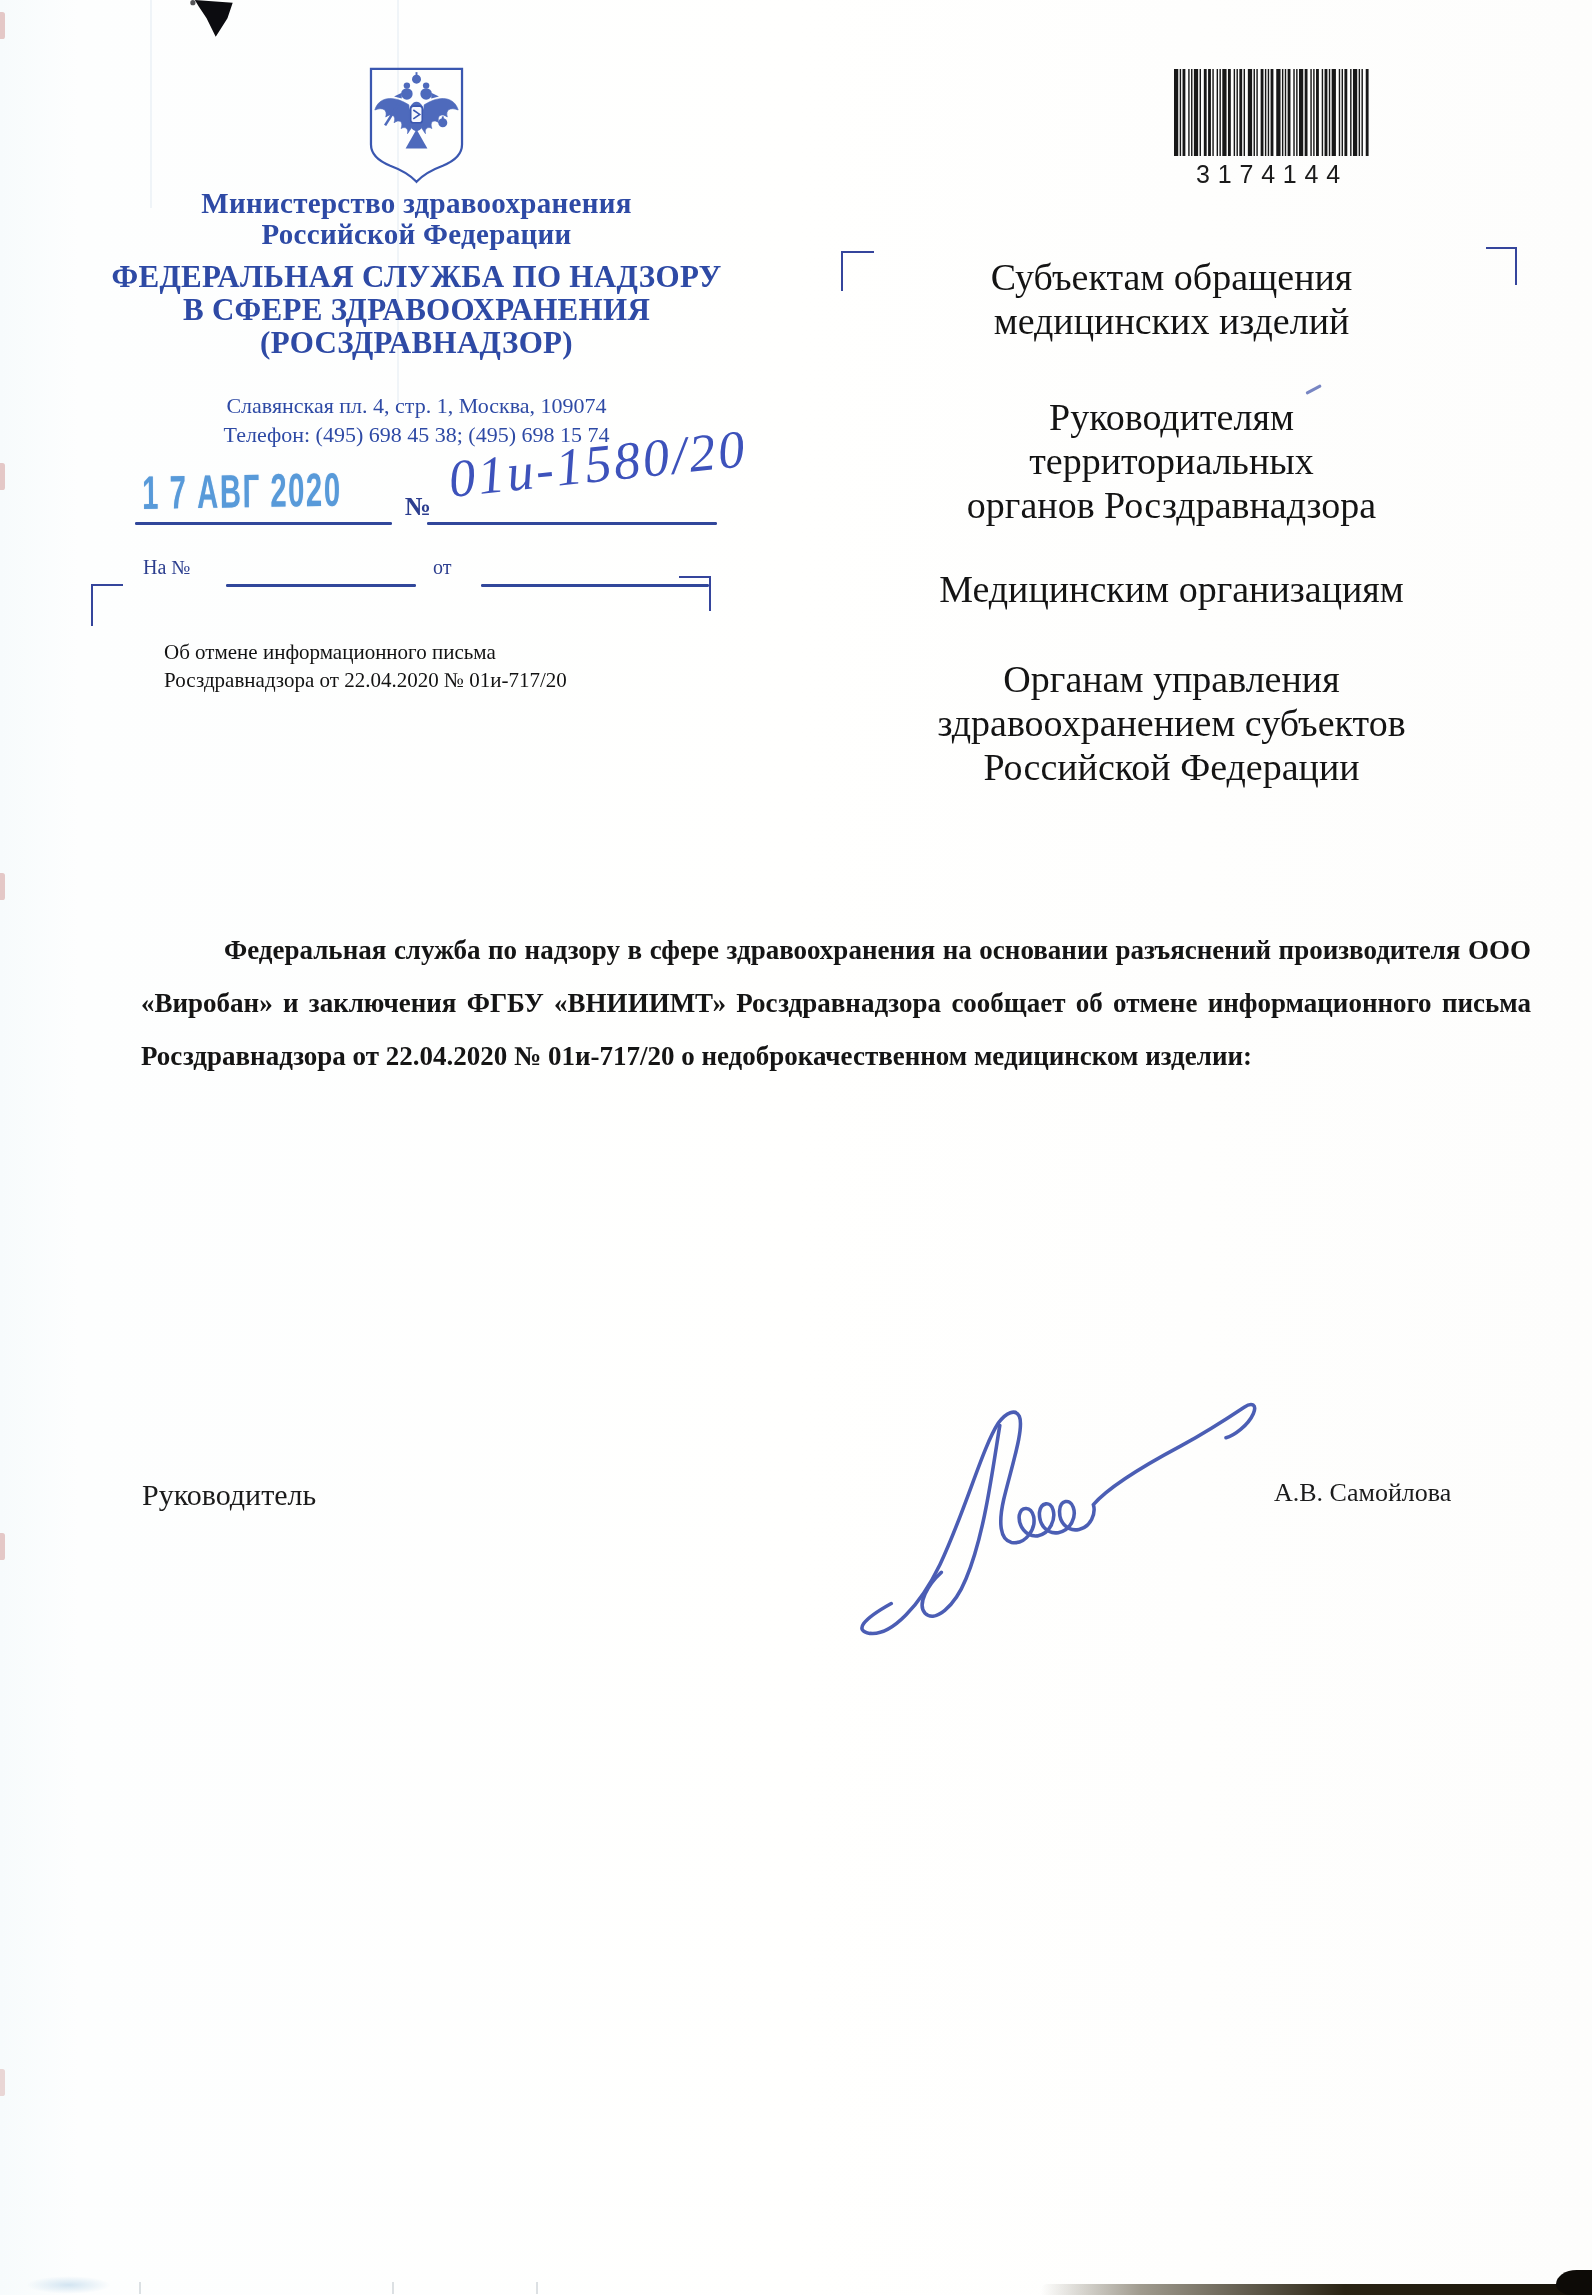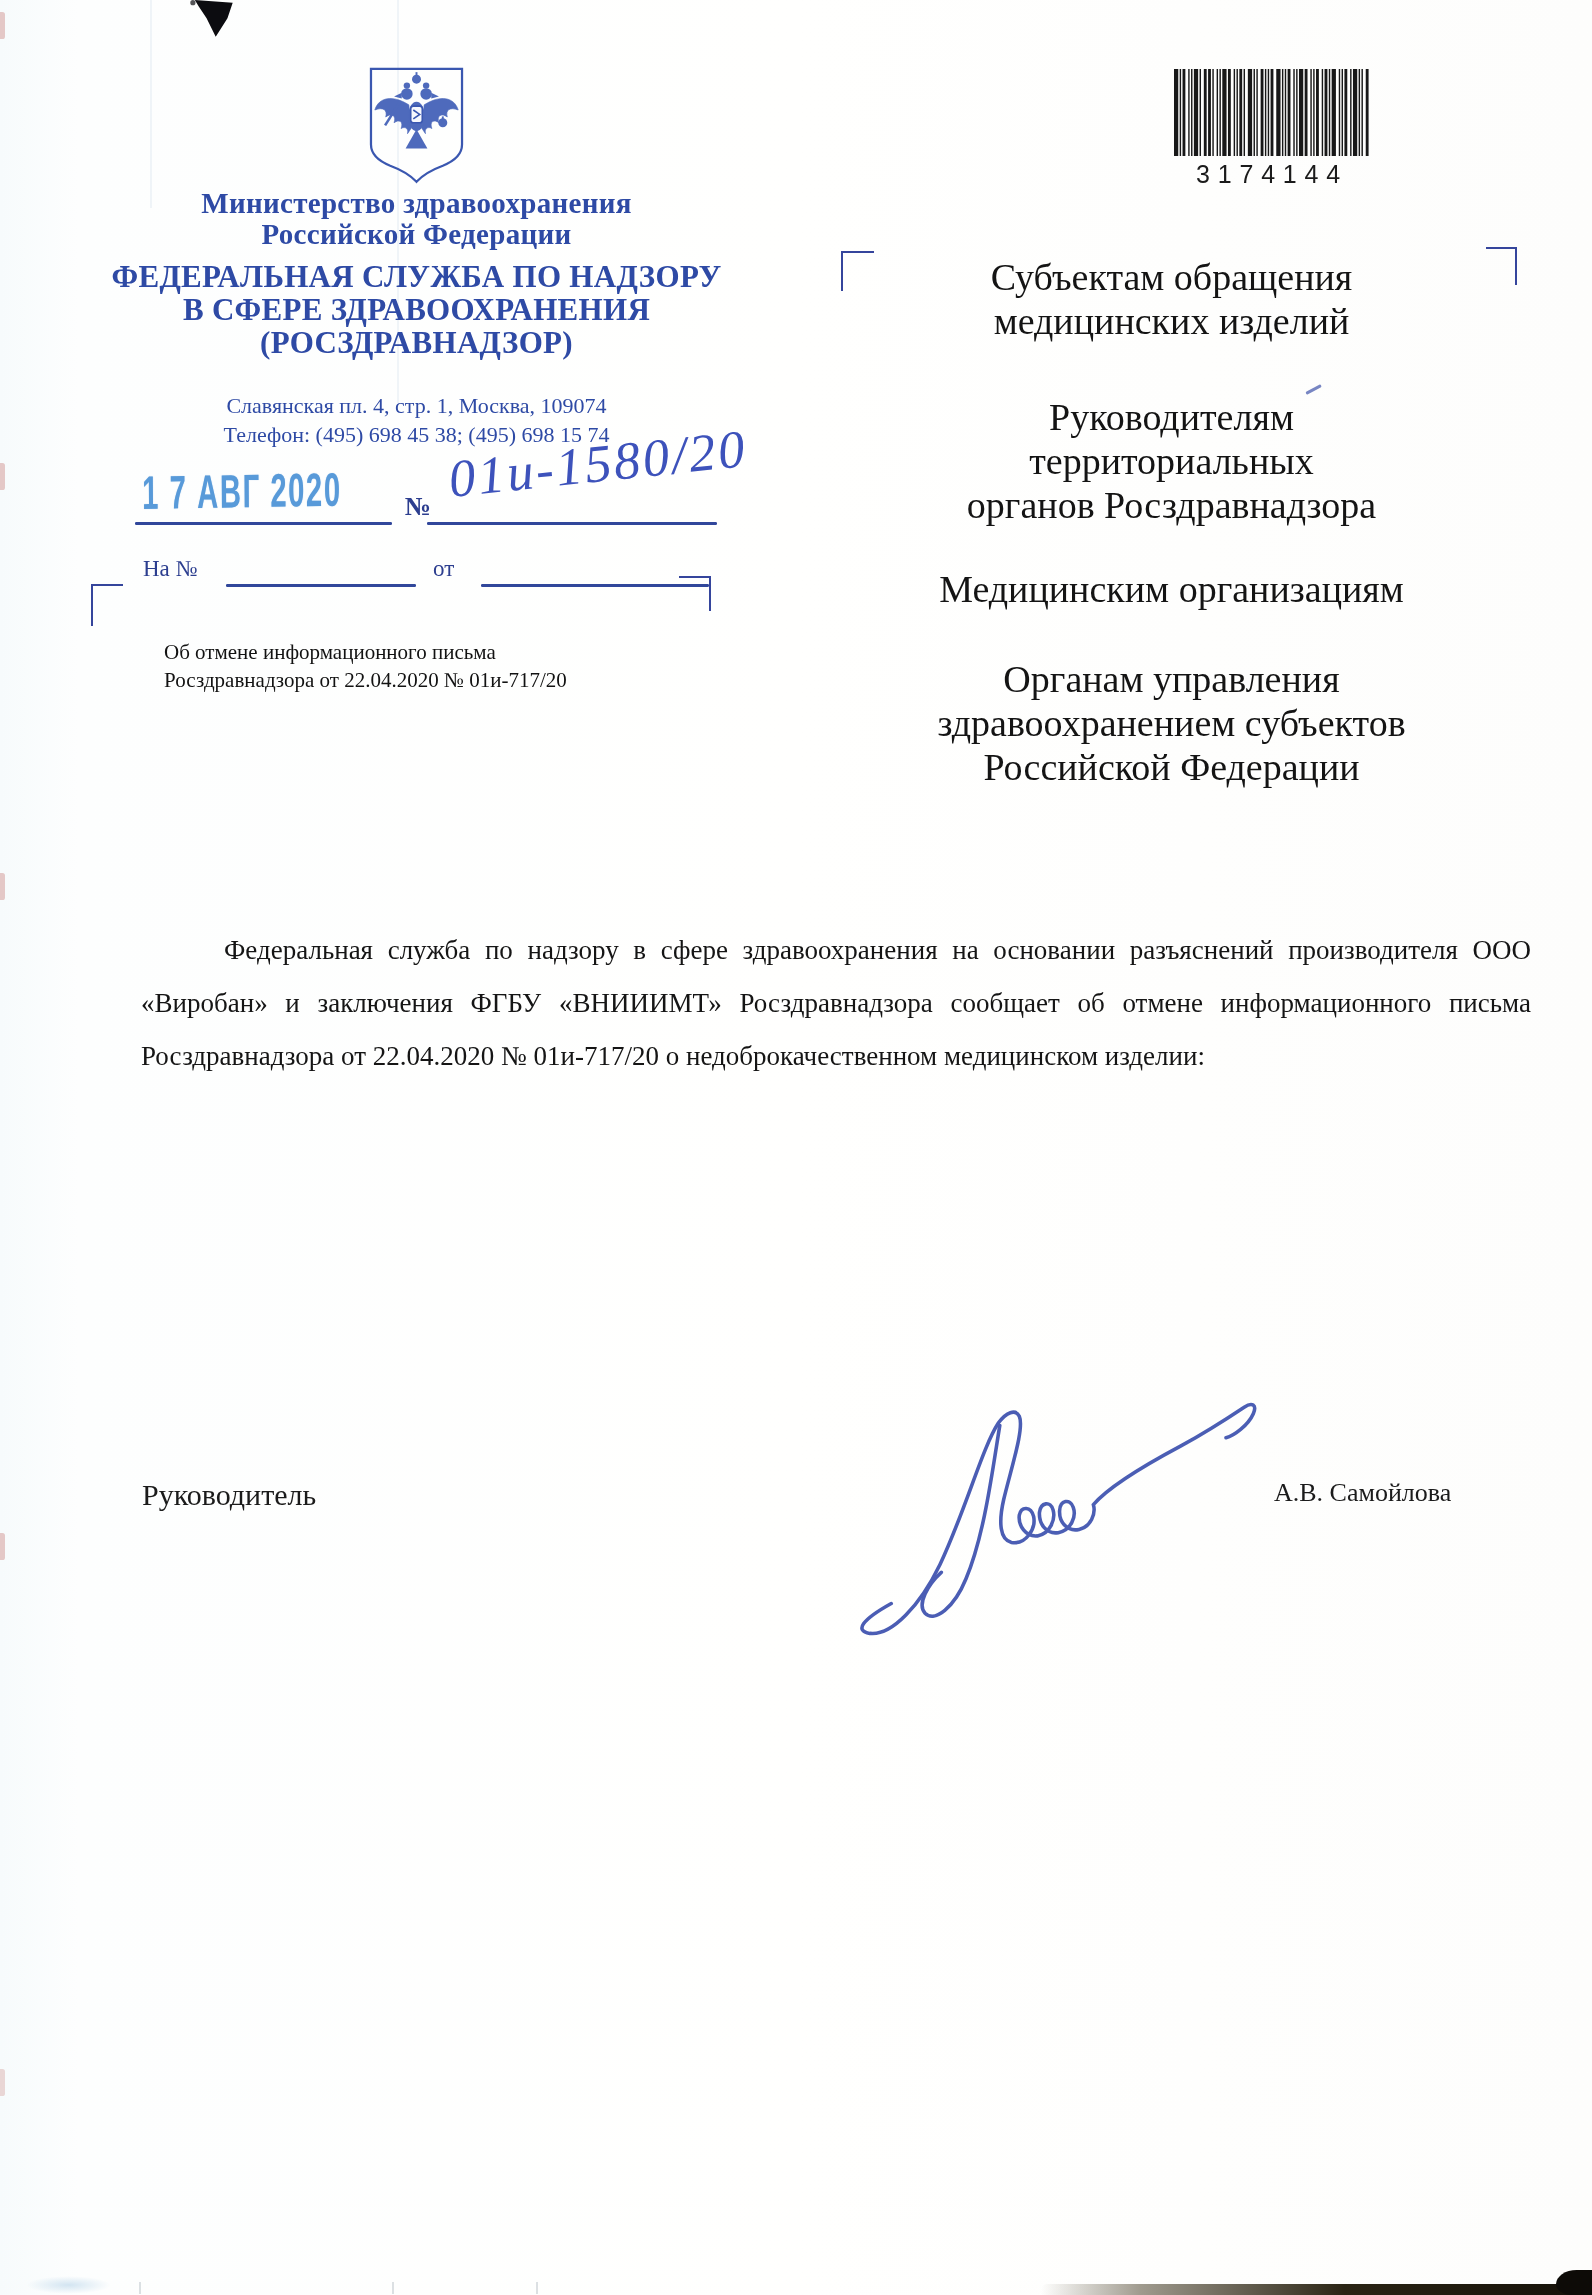--- a/index.html
+++ b/index.html
@@ -21,29 +21,29 @@
     left:142px; top:465px; font-family:"Liberation Sans",sans-serif; font-weight:bold;
     font-size:47px; color:#4b92d6; transform:scaleX(.62) rotate(-0.6deg); transform-origin:left top;
     letter-spacing:2.6px; white-space:nowrap; opacity:.92; text-shadow:0 0 1.3px rgba(75,146,214,.45);
   }
   .formline{height:2.6px; background:#31479b; border-radius:1.3px;}
   .nosign{left:405px; top:492px; font-size:26px; color:#2c3e8f; font-weight:bold;}
   .handwriting{
     left:452px; top:449px; width:325px; font-style:italic; font-size:53px; color:#3d52bb;
     transform:rotate(-6deg); transform-origin:left bottom; letter-spacing:2.6px; white-space:nowrap;
   }
-  .formlabel{font-size:23px; color:#2c3e8f;}
+  .formlabel{font-size:20px; color:#2c3e8f;}
   .br-lt{border-left:2px solid #35459c; border-top:2px solid #35459c;}
   .br-rt{border-right:2px solid #35459c; border-top:2px solid #35459c;}
   .subject{left:164px; top:638px; width:547px; font-size:21px; line-height:28px; color:#121212;}
   
   .addressees{left:843px; width:657px; text-align:center; font-size:38px; line-height:44px; color:#141414;}
   
   .body-text{left:141px; top:924px; width:1390px; font-size:27px; line-height:53px;
-             text-align:justify; color:#151515;}
+             text-align:justify; color:#151515;font-weight:bold;}
   .body-text p{margin:0; text-indent:83px;}
   
   .signer-title{left:142px; top:1478px; font-size:30px;}
   .signer-name{left:1274px; top:1478px; font-size:26px;}
   
   .barcode{left:1174px; top:69px; width:196px; height:87px;}
   .barcode svg{width:100%; height:100%;}
   .barcode-num{left:1174px; top:160px; width:196px; text-align:center;
     font-family:"Liberation Sans",sans-serif; font-size:25px; letter-spacing:7.8px; color:#1b1b1b;}
   

